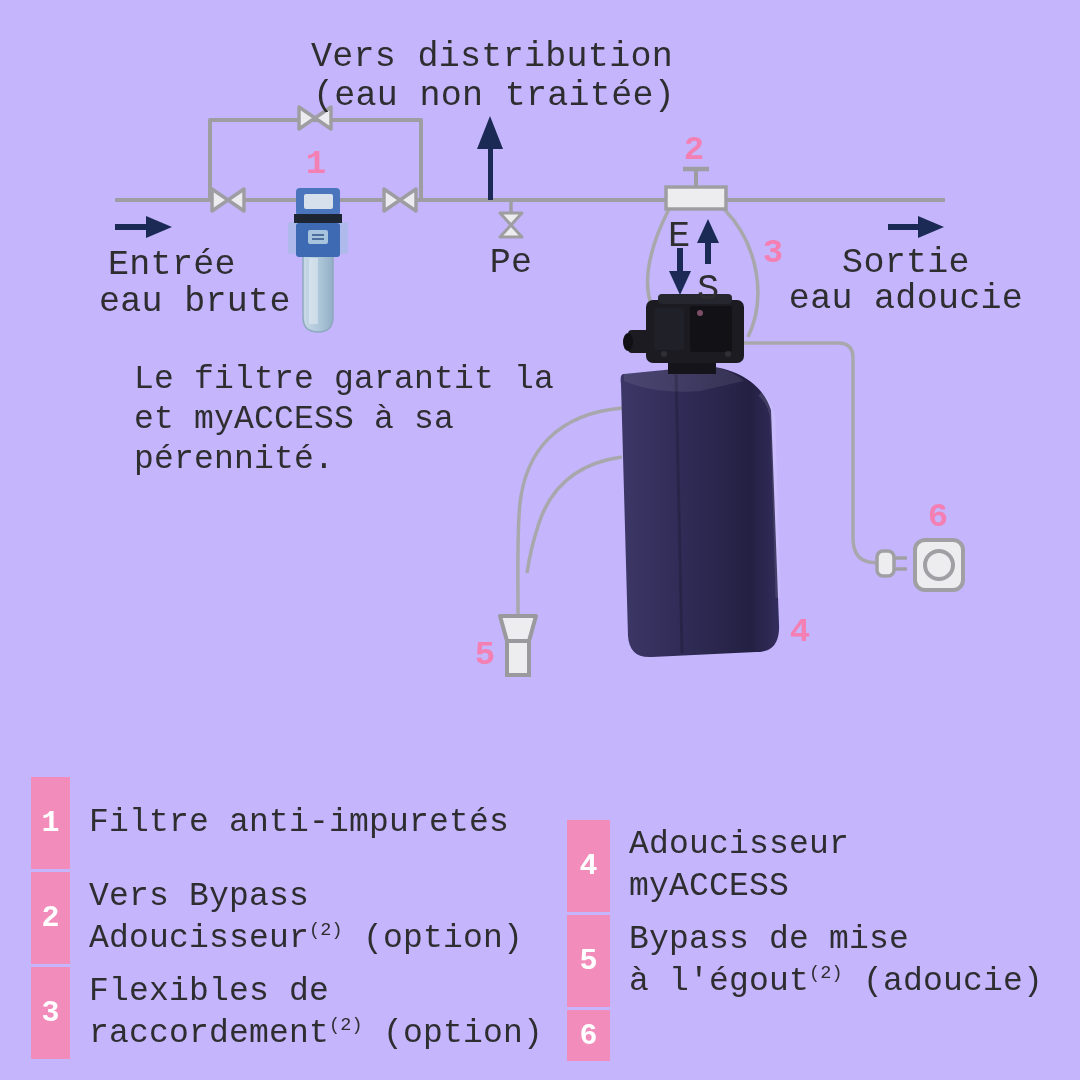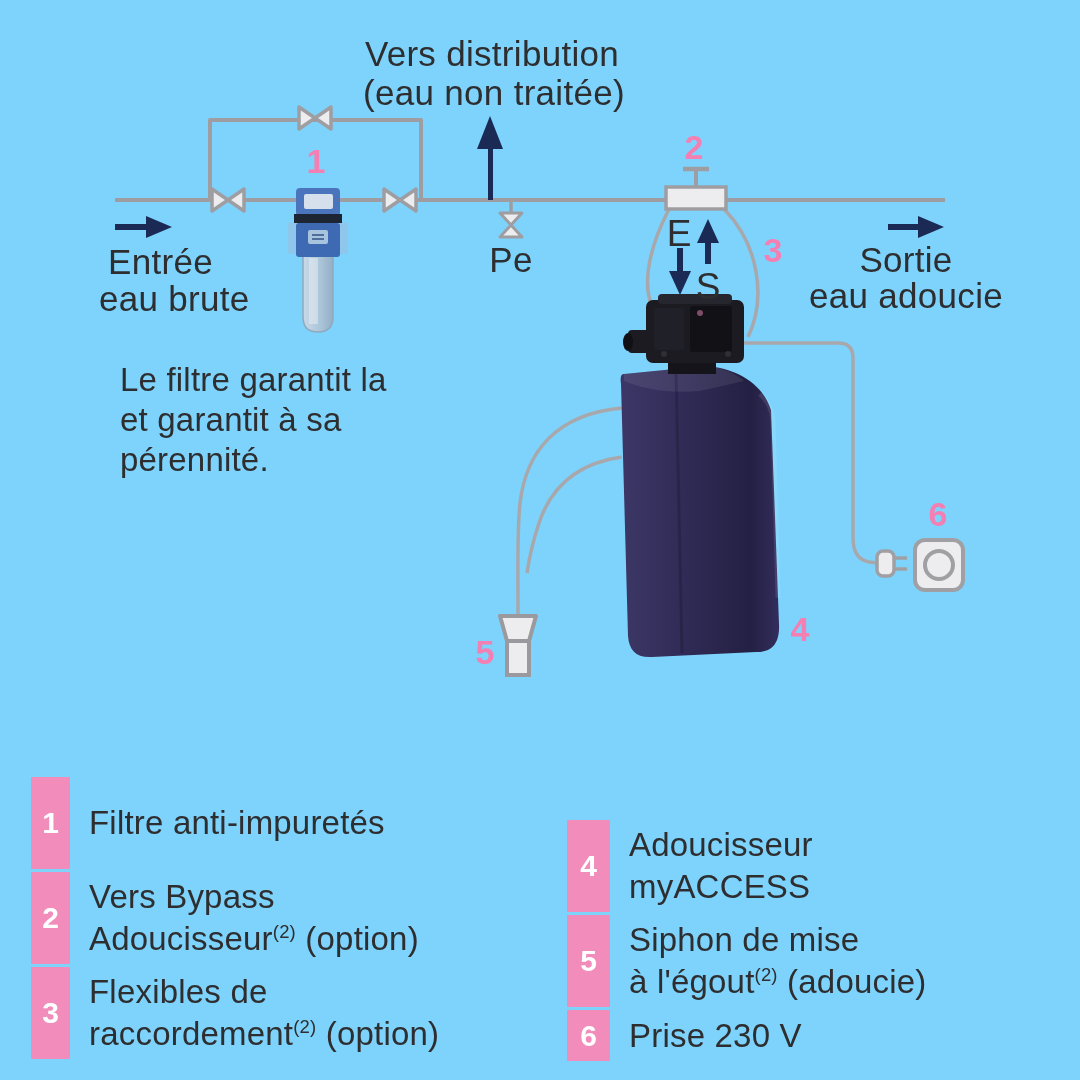--- a/index.html
+++ b/index.html
@@ -1,30 +1,30 @@
 <!DOCTYPE html>
 <html><head>
 <meta charset="utf-8">
 <style>
   html,body { margin:0; padding:0; }
   .stage {
     position:relative; width:1080px; height:1080px;
-    background:#7dd3fc; overflow:hidden;
-    font-family:Liberation Sans, sans-serif; color:#2E2E30;
+    background:#c4b5fd; overflow:hidden;
+    font-family:Liberation Mono, monospace; color:#2E2E30;
   }
   .diagram-svg { position:absolute; left:0; top:0; }
 
   
   .dlabel  { font-size:35px; fill:#2E2E30; letter-spacing:0.3px; }
   .dlabel-es { font-size:37px; fill:#2E2E30; }
   .dmarker { font-size:34px; font-weight:bold; fill:#F47FB2; }
 
   
   .note {
-    position:absolute; left:120px; top:360px;
+    position:absolute; left:134px; top:360px;
     font-size:33px; line-height:40px; letter-spacing:0.2px;
   }
 
   
   .legend { position:absolute; display:flex; flex-direction:column; }
   .legend-left  { left:31px;  top:777px; }
   .legend-right { left:567px; top:820px; }
   .legend-item { display:flex; margin-bottom:3px; }
   .legend-item.h2 { height:92px; }
   .legend-item.h1 { height:51px; }
@@ -176,21 +176,21 @@
     <text class="dmarker" x="316" y="173" text-anchor="middle">1</text>
     <text class="dmarker" x="694" y="159" text-anchor="middle">2</text>
     <text class="dmarker" x="773" y="262" text-anchor="middle">3</text>
     <text class="dmarker" x="800" y="641" text-anchor="middle">4</text>
     <text class="dmarker" x="485" y="664" text-anchor="middle">5</text>
     <text class="dmarker" x="938" y="526" text-anchor="middle">6</text>
   </svg>
 
   <div class="note">
     <div>Le filtre garantit la</div>
-    <div>et garantit à sa</div>
+    <div>et myACCESS à sa</div>
     <div>pérennité.</div>
   </div>
 
   <div class="legend legend-left">
     <div class="legend-item h2">
       <div class="tile">1</div>
       <div class="ltxt">
         <div><span>Filtre anti-impuretés</span></div>
       </div>
     </div>
@@ -214,25 +214,22 @@
     <div class="legend-item h2">
       <div class="tile">4</div>
       <div class="ltxt">
         <div><span>Adoucisseur</span></div>
         <div><span>myACCESS</span></div>
       </div>
     </div>
     <div class="legend-item h2">
       <div class="tile">5</div>
       <div class="ltxt">
-        <div><span>Siphon de mise</span></div>
+        <div><span>Bypass de mise</span></div>
         <div><span>à l'égout</span><sup>(2)</sup><span> (adoucie)</span></div>
       </div>
     </div>
     <div class="legend-item h1">
       <div class="tile">6</div>
-      <div class="ltxt">
-        <div><span>Prise 230 V</span></div>
-      </div>
     </div>
   </div>
 
 </div>
 
 </body></html>

